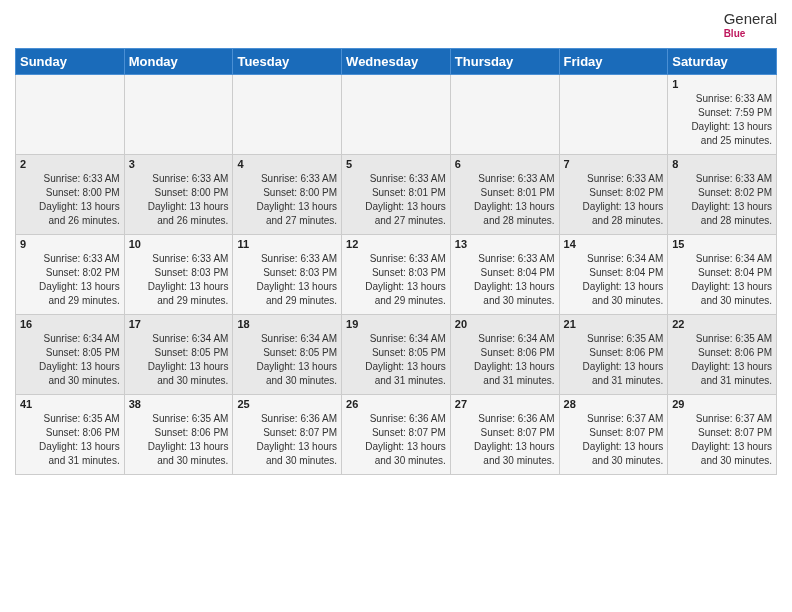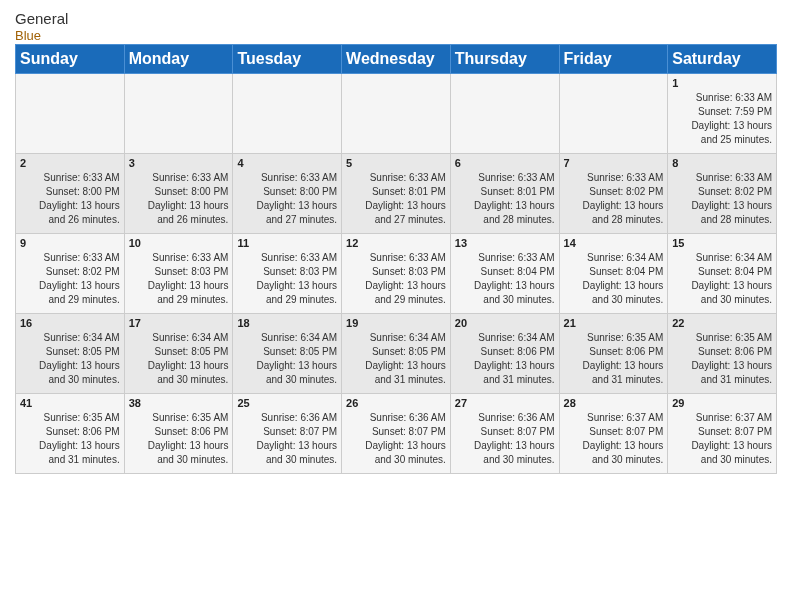--- a/index.html
+++ b/index.html
@@ -5,23 +5,23 @@
     * { box-sizing: border-box; margin: 0; padding: 0; }
     body {
       font-family: Arial, sans-serif;
       background: #fff;
       width: 792px;
       min-height: 612px;
       padding: 10px 15px;
     }
     .header {
       display: flex;
-      justify-content: flex-start;
+      justify-content: flex-end;
       align-items: flex-start;
-      margin-bottom: 0;
+      margin-bottom: 8px;
     }
     .logo {
       display: flex;
       align-items: center;
       gap: 4px;
     }
     .title-block {
       text-align: right;
     }
     .title-block h1 {
@@ -35,21 +35,21 @@
       font-weight: normal;
     }
     table {
       width: 100%;
       border-collapse: collapse;
       table-layout: fixed;
     }
     thead tr th {
       background: #1a6bba;
       color: #fff;
-      font-size: 16px;
+      font-size: 13px;
       font-weight: bold;
       padding: 5px 4px;
       text-align: left;
       border: 1px solid #4a8fd4;
     }
     tbody tr td {
       vertical-align: top;
       border: 1px solid #ccc;
       padding: 3px 4px;
       font-size: 10px;
@@ -88,21 +88,21 @@
     }
   </style>
 </head>
 <body>
 
 <div class="header">
   <div class="logo">
 
     <div style="display:flex;flex-direction:column;line-height:1.2;">
       <span style="font-size:15px;color:#333;">General</span>
-      <span style="font-size:13px;color:#a16207;font-weight:normal;">Blue</span>
+      <span style="font-size:10px;color:#be185d;font-weight:bold;">Blue</span>
     </div>
   </div>
   <div class="title-block">
     <h1></h1>
     <h2></h2>
   </div>
 </div>
 
 <table>
   <thead>

